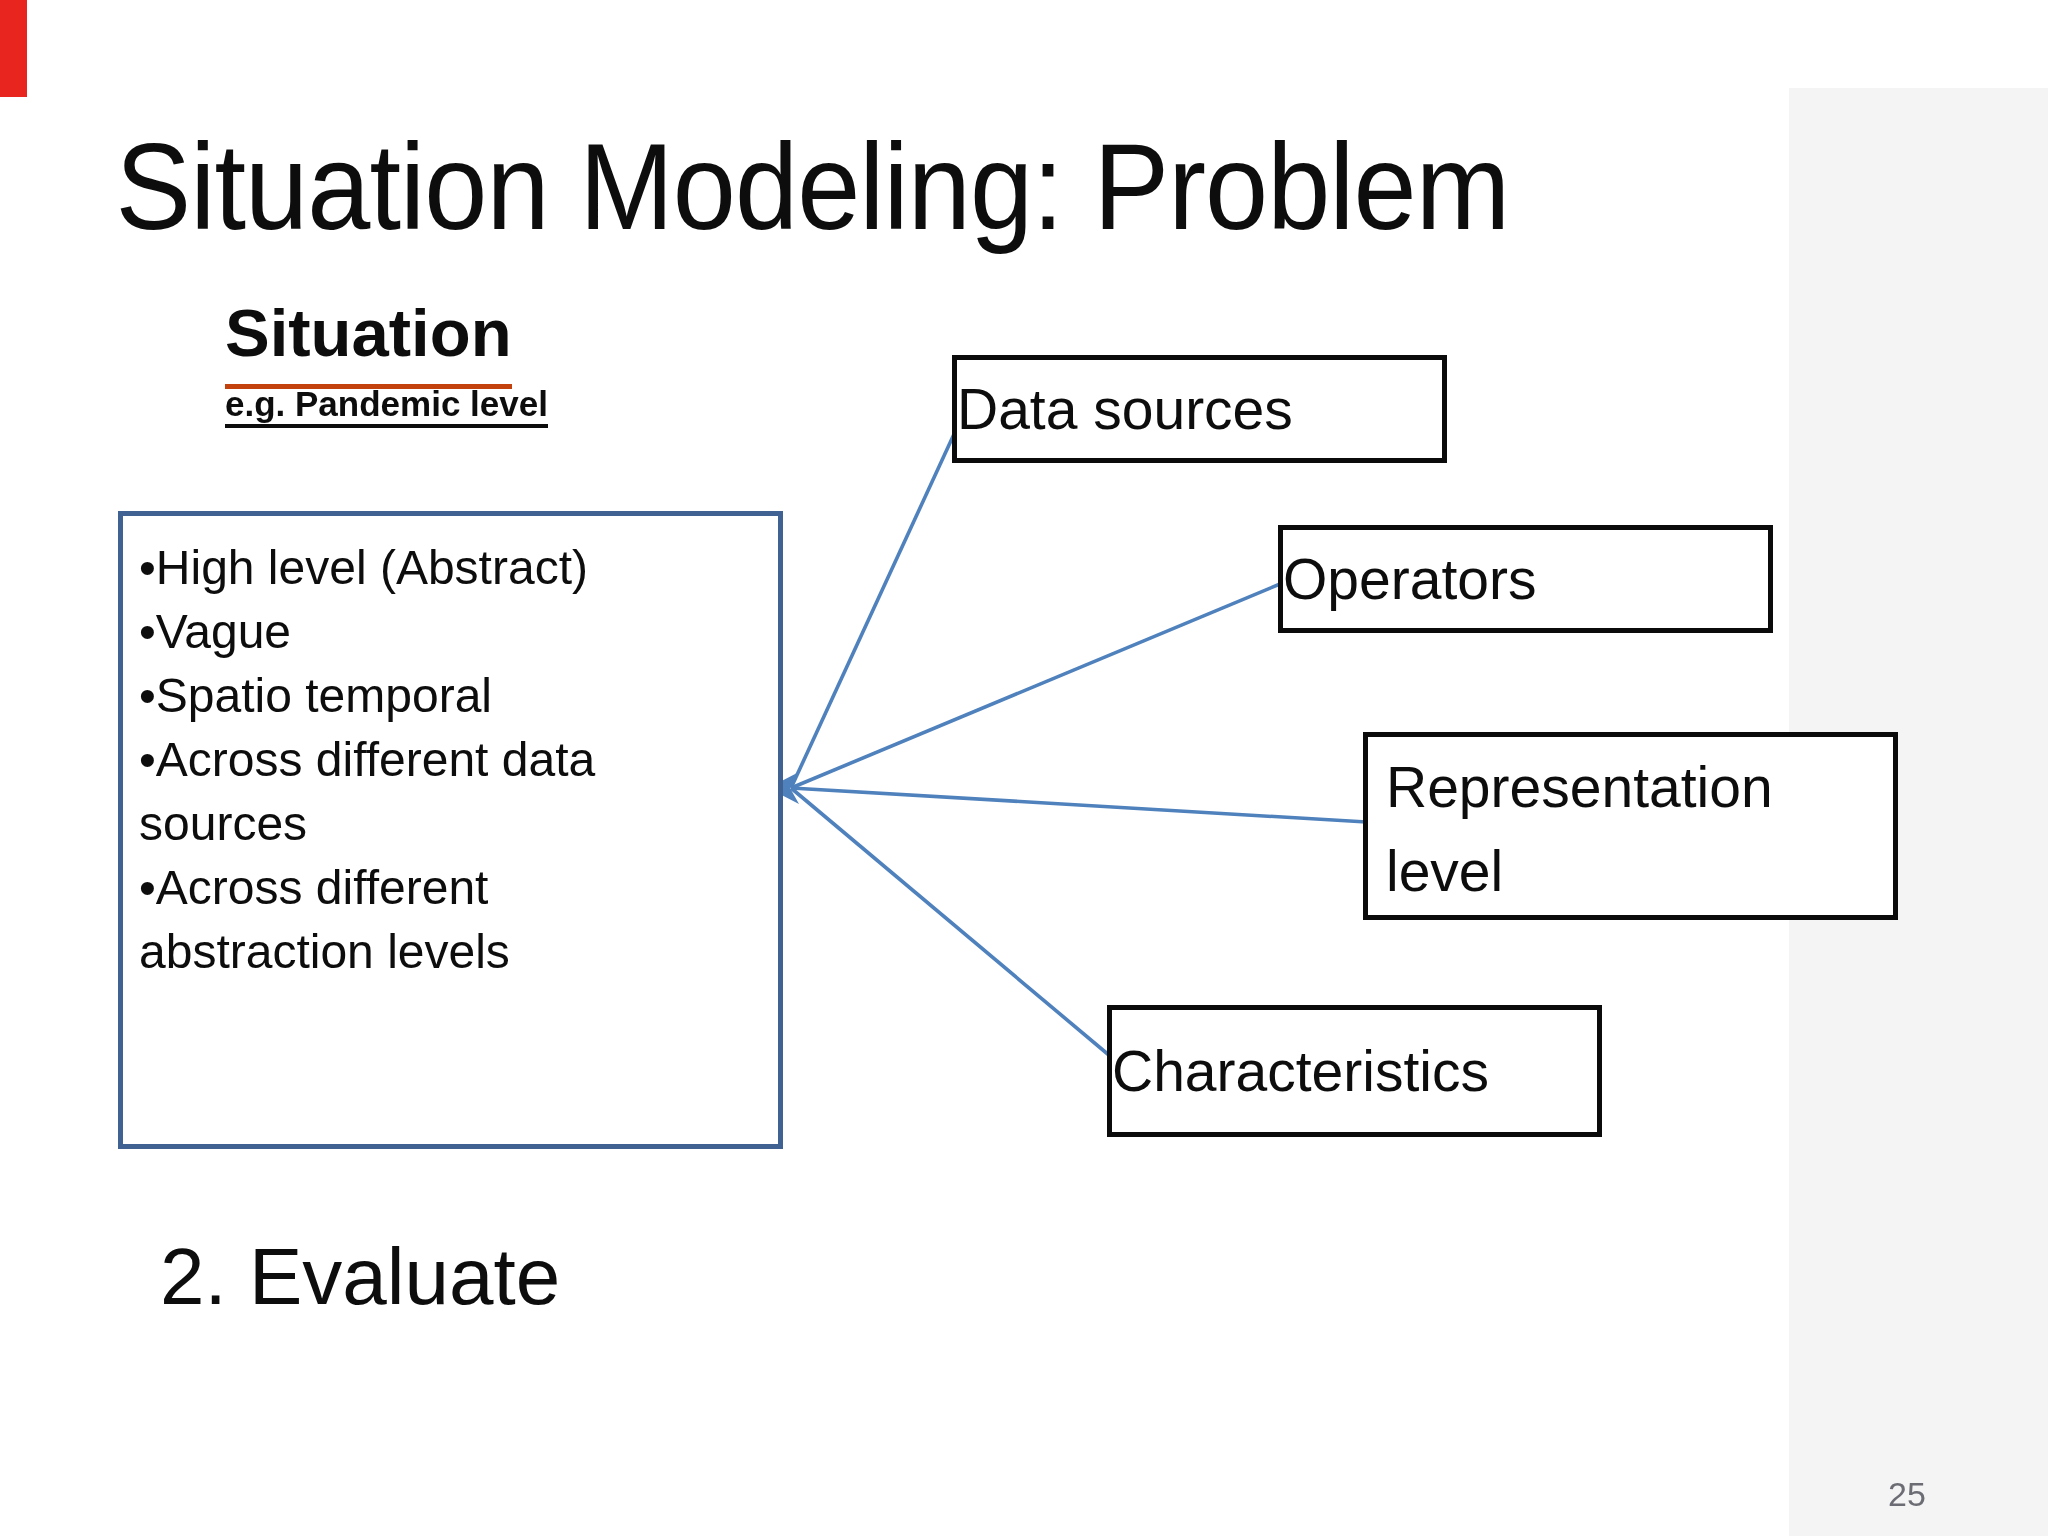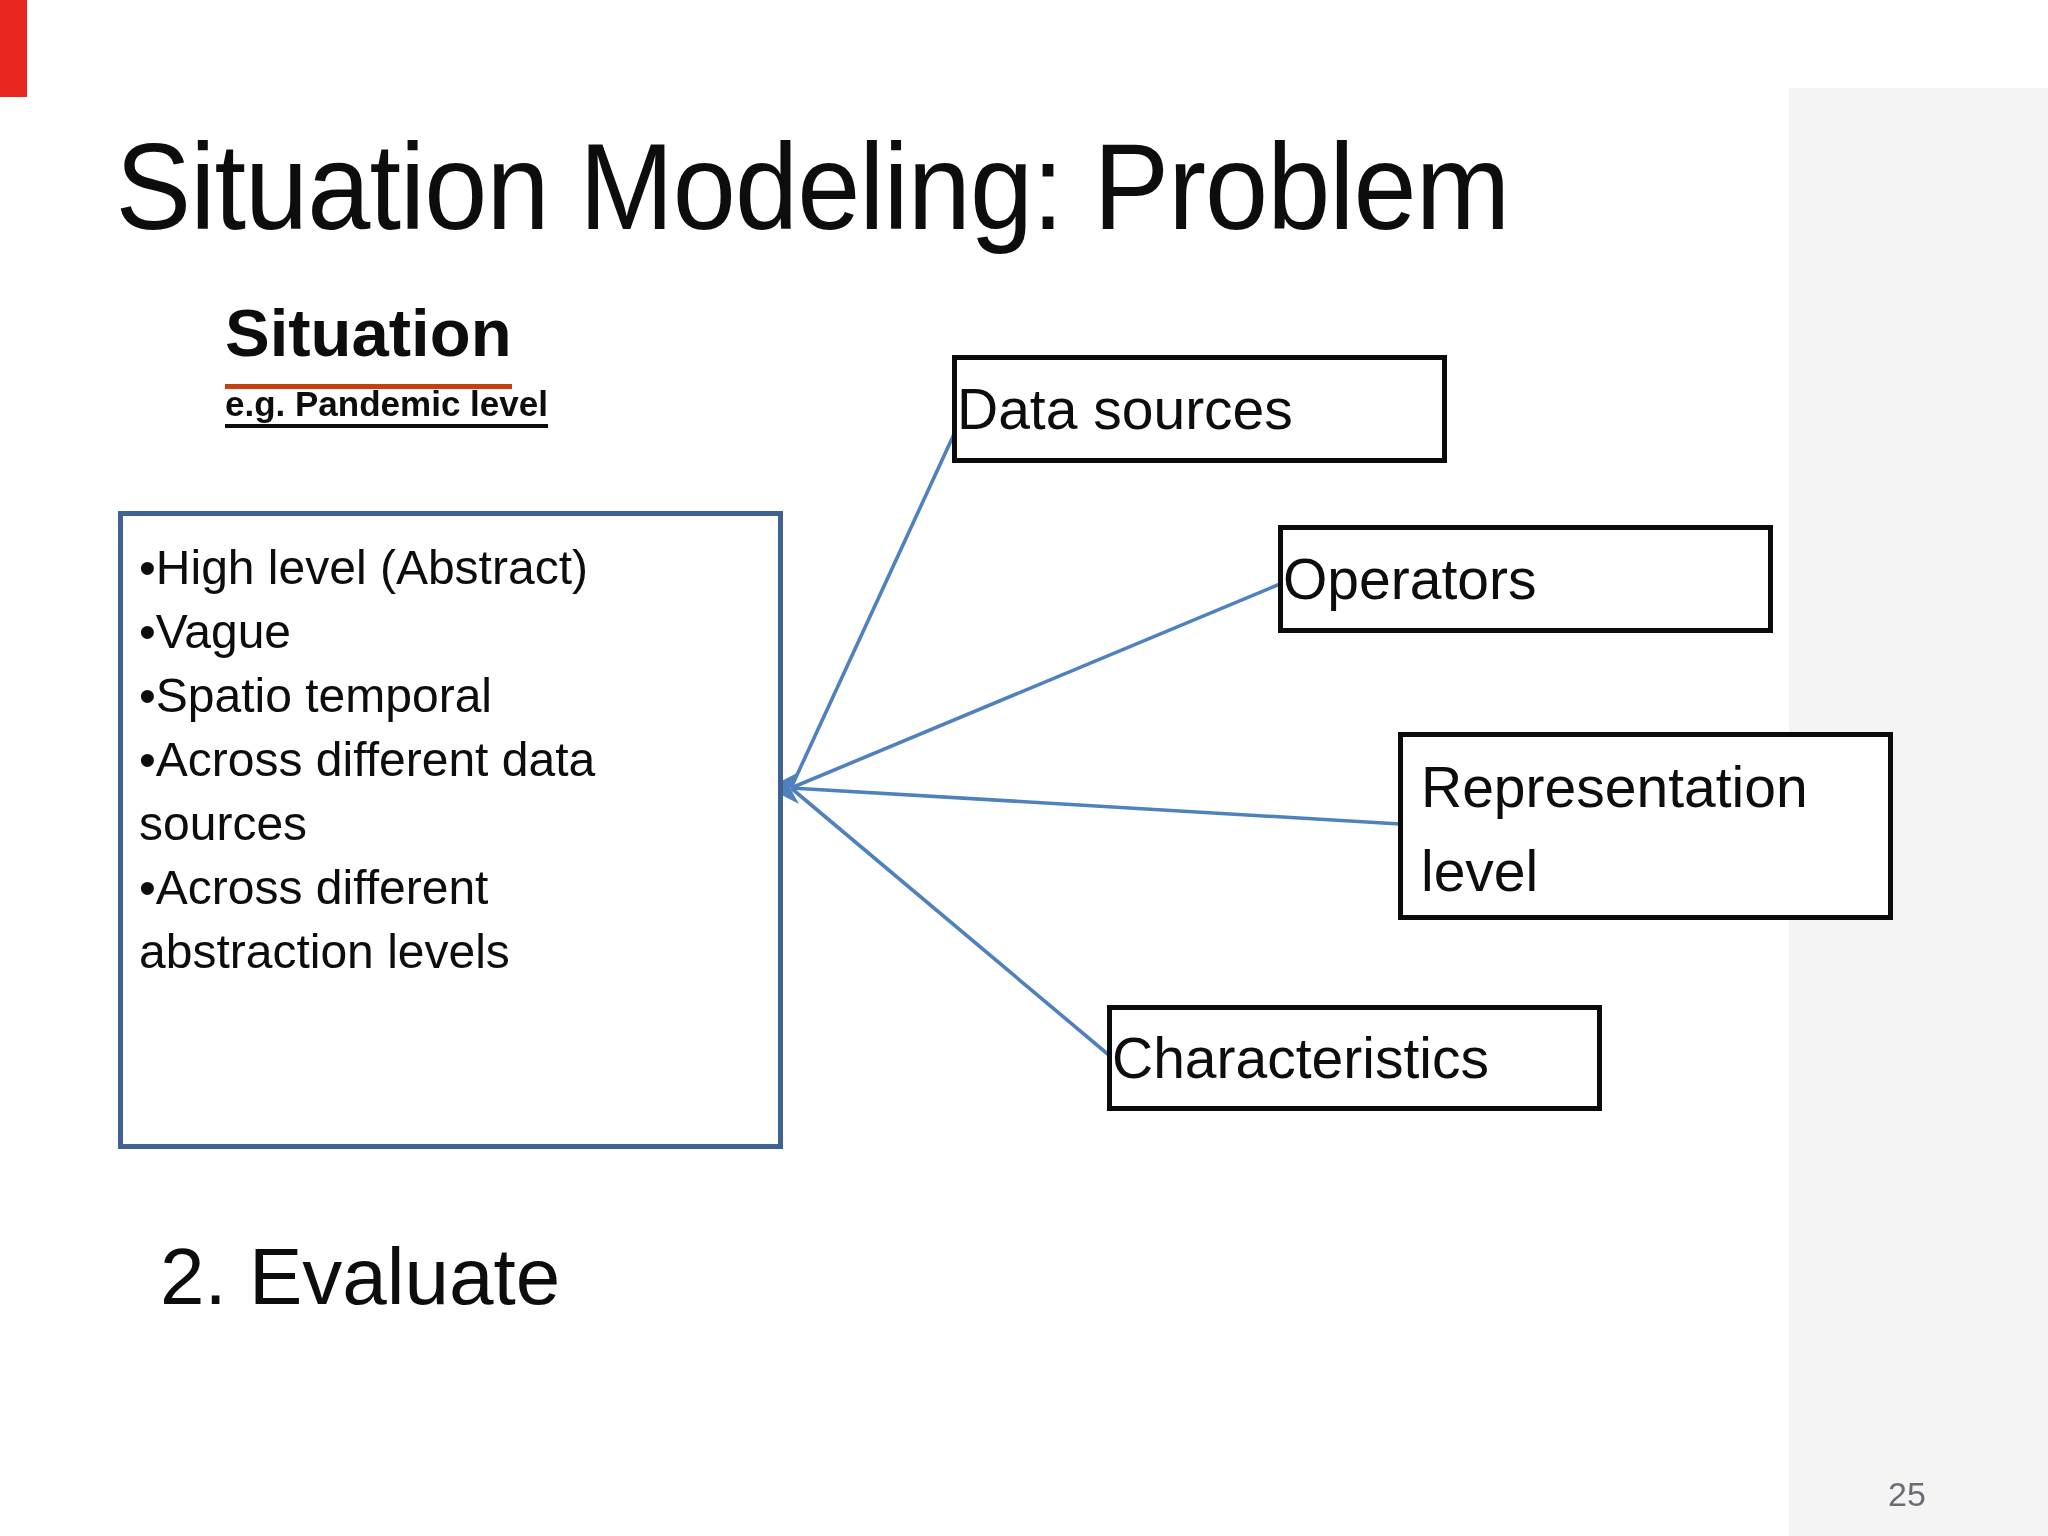--- a/index.html
+++ b/index.html
@@ -104,22 +104,22 @@
     background: #ffffff;
     font-size: 57px;
     color: #0d0d0d;
   }
   .node.single {
     display: flex;
     align-items: center;
   }
   .node-data-sources     { left:  952px; top:  355px; width: 495px; height: 108px; }
   .node-operators        { left: 1278px; top:  525px; width: 495px; height: 108px; }
-  .node-representation   { left: 1398px; top:  732px; width: 495px; height: 188px; }
-  .node-characteristics  { left: 1107px; top: 1005px; width: 495px; height: 106px; }
+  .node-representation   { left: 1363px; top:  732px; width: 535px; height: 188px; }
+  .node-characteristics  { left: 1107px; top: 1005px; width: 495px; height: 132px; }
   .node-representation .wrap-label {
     display: block;
     width: 420px;
     padding: 8px 0 0 18px;
     line-height: 84px;
   }
 
   .tasks {
     position: absolute;
     left: 160px; top: 1220px;

